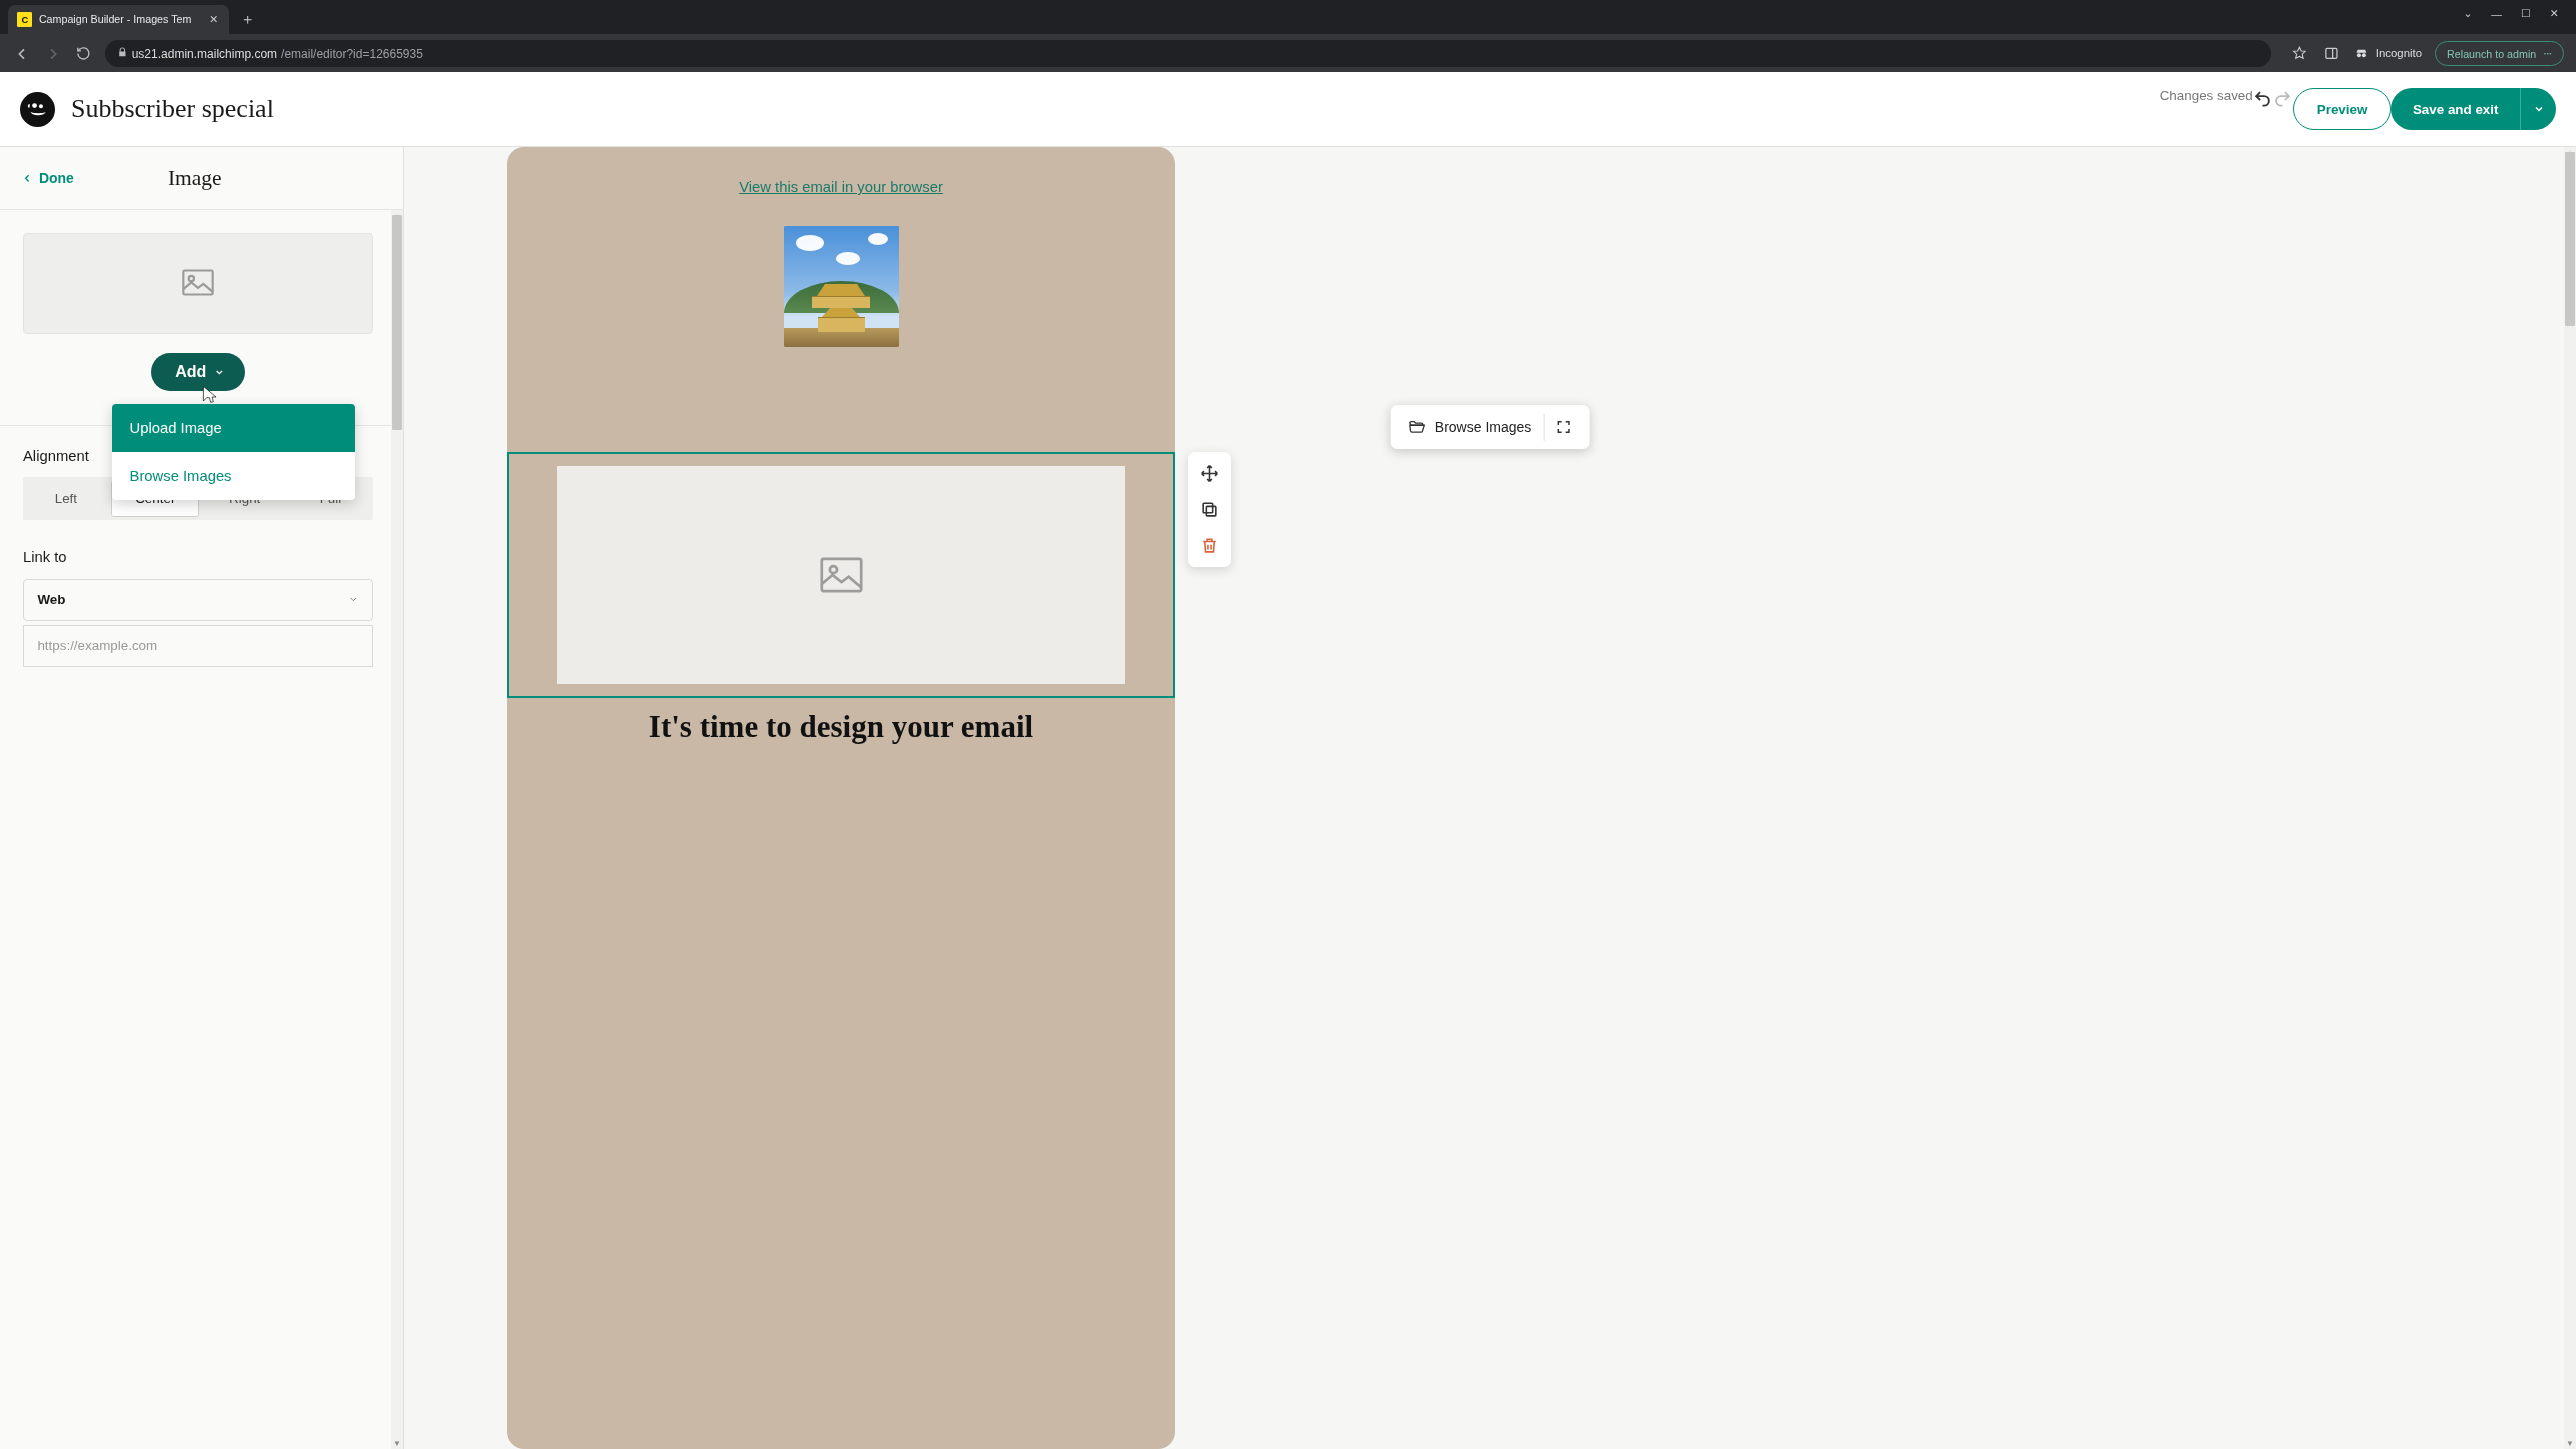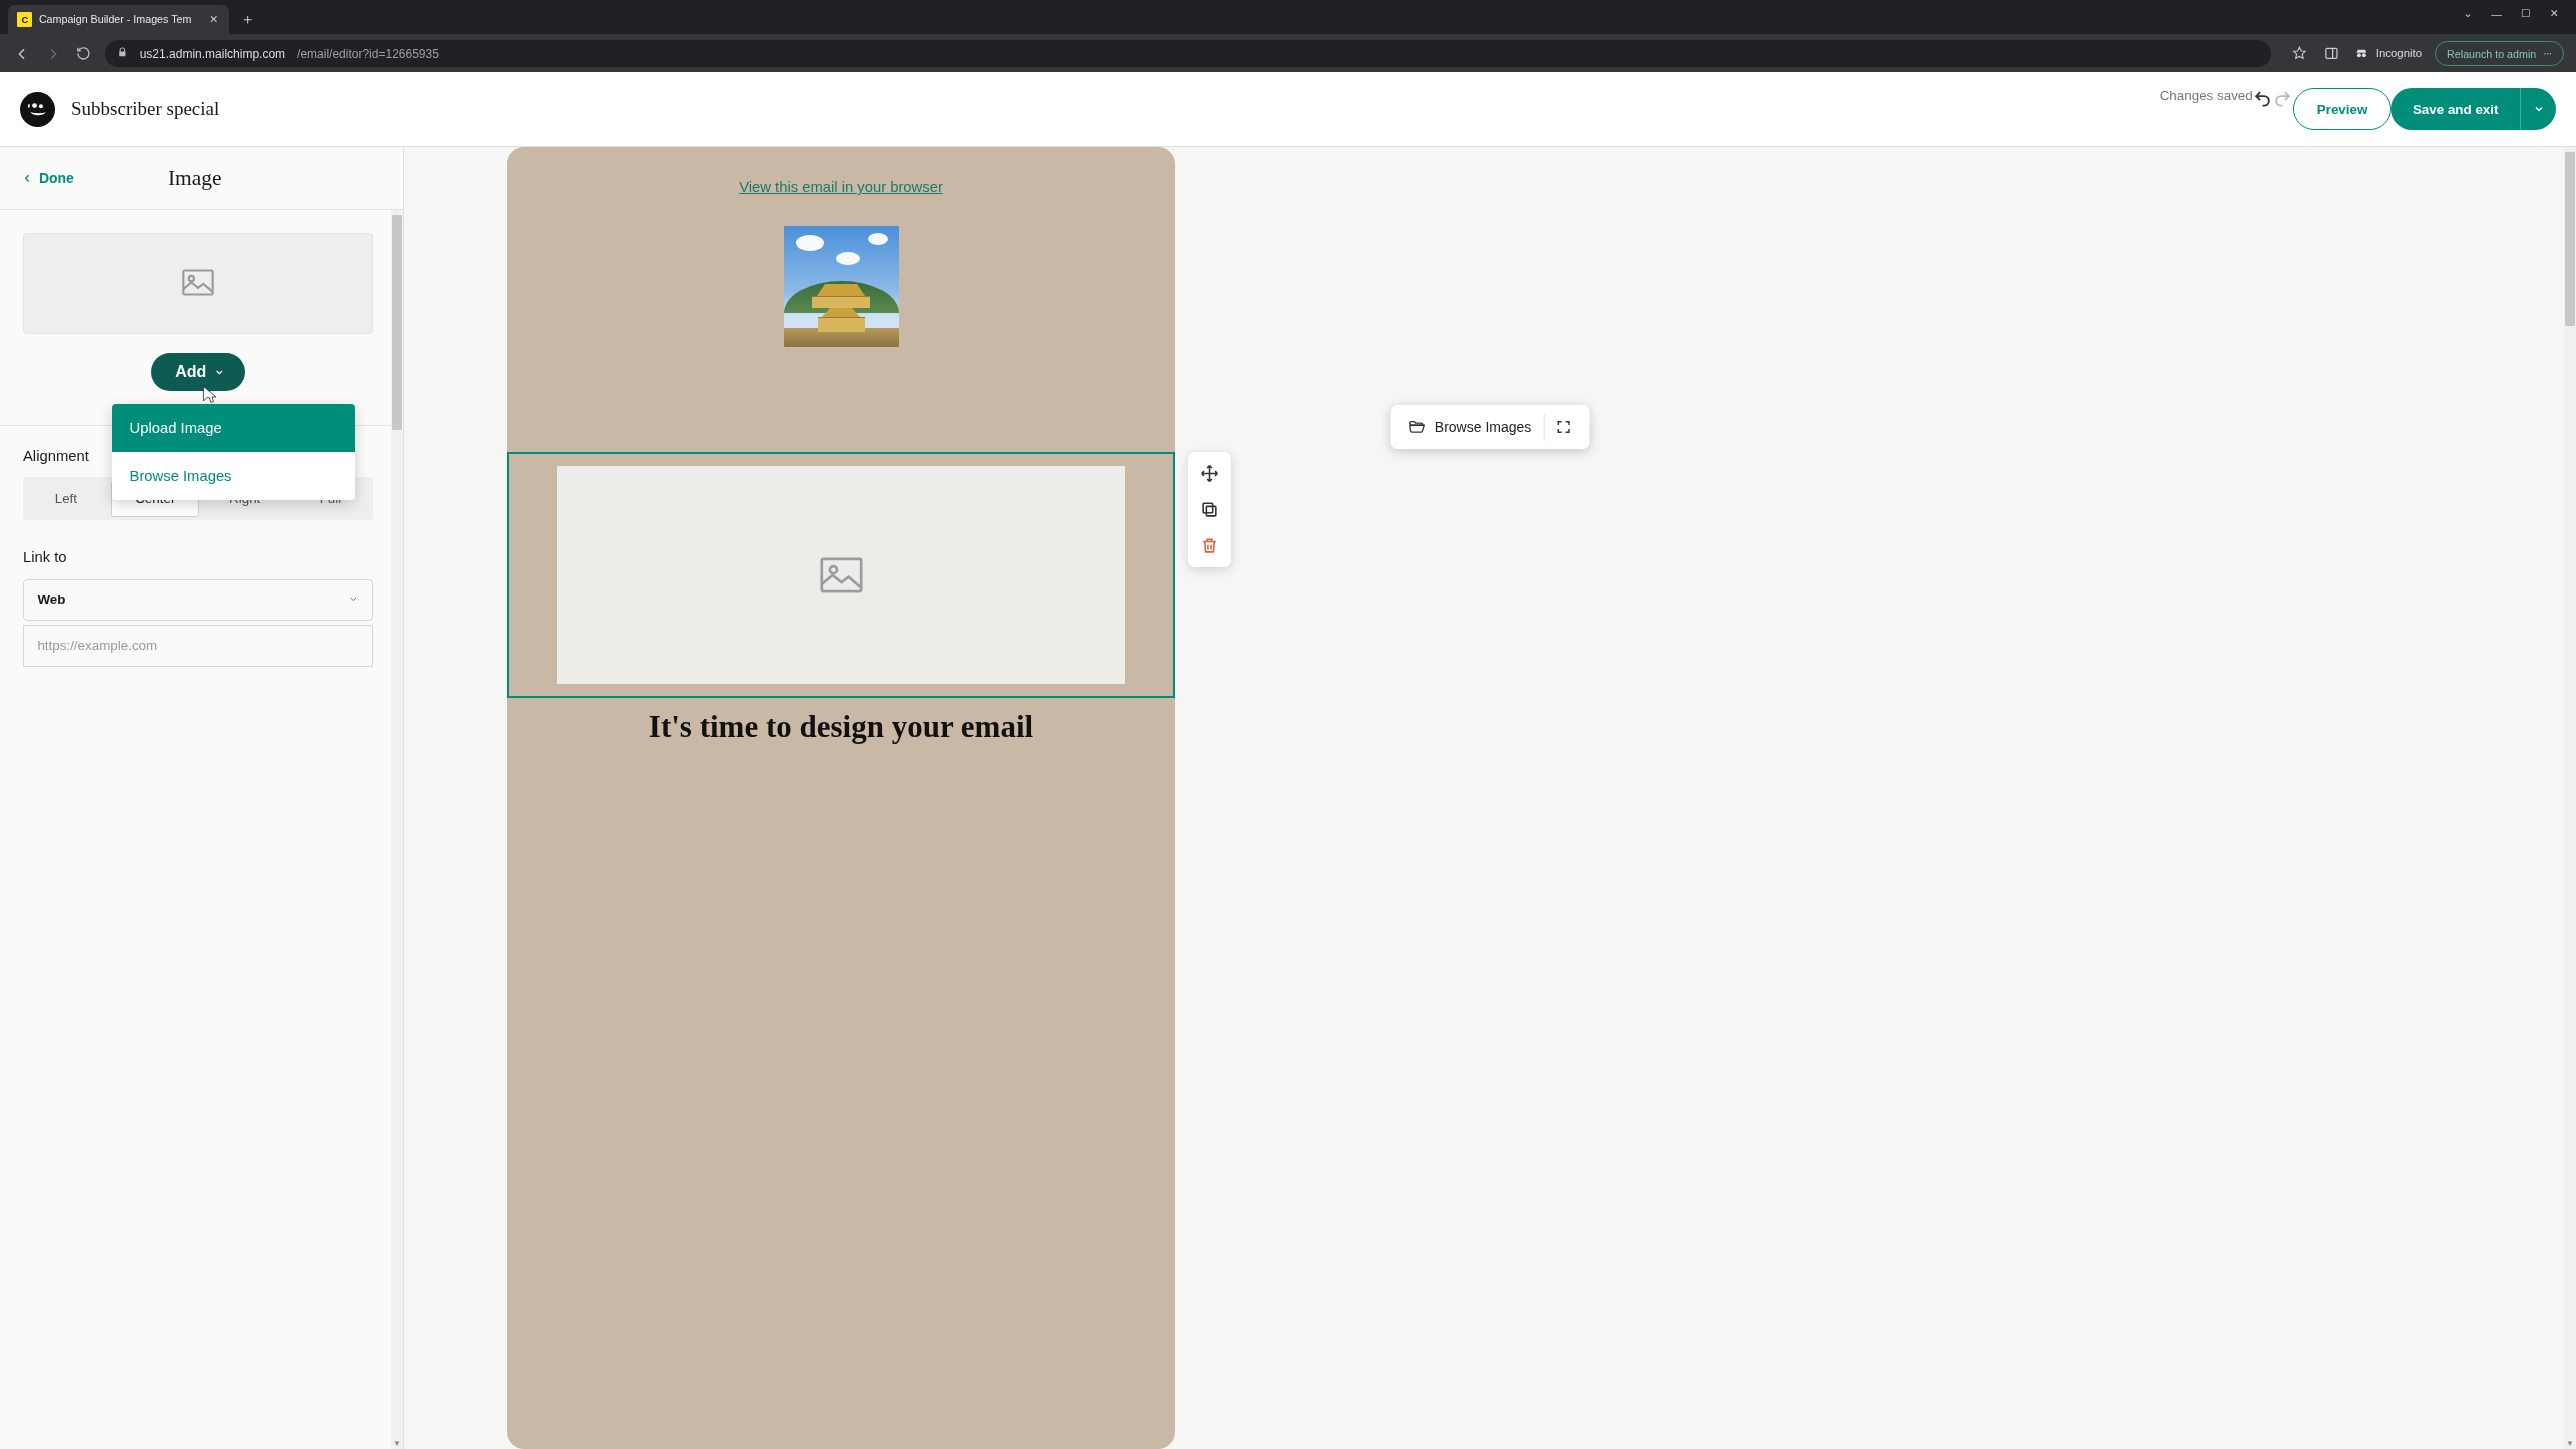--- a/index.html
+++ b/index.html
@@ -11,34 +11,34 @@
 .tab .favicon { width: 14.8px; height: 14.8px; background: #ffe01b; border-radius: 1.3px; display:flex; align-items:center; justify-content:center; font-weight:bold; color:#111; font-size:9.4px; }
 .tab .title { flex: 1; white-space: nowrap; overflow: hidden; text-overflow: ellipsis; }
 .tab .close { width: 12px; height: 12px; display:flex; align-items:center; justify-content:center; color:#ccc; cursor:pointer;}
 .new-tab { width: 24px; height: 24px; display:flex; align-items:center; justify-content:center; color:#ccc; margin-left:6.7px; margin-bottom:2.7px; cursor:pointer; font-size:14.8px;}
 .window-controls { position:absolute; right:0; top:0; height:27px; display:flex; align-items:center; gap:19px; padding:0 17.4px; color:#ccc;}
 .window-controls span { cursor:pointer; font-size:10.7px; }
 
 .addr-bar { height: 39px; background: #35363a; display:flex; align-items:center; padding: 0 12px; gap:12px; }
 .nav-btn { width:19px; height:19px; display:flex; align-items:center; justify-content:center; color:#bbb; cursor:pointer; }
 .nav-btn.disabled { color:#666; }
-.addr-field { flex:1; background:#202124; border-radius: 20px; height:27px; display:flex; align-items:center; padding:0 12px; gap:12px; color:#ddd; font-size:12px; }
+.addr-field { flex:1; background:#202124; border-radius: 20px; height:27px; display:flex; align-items:center; padding:0 12px; gap:4px; color:#ddd; font-size:12px; }
 .addr-field .lock { color:#bbb; }
 .addr-field .dim { color:#9aa0a6; }
 .addr-right { display:flex; align-items:center; gap:13.4px; margin-left:6.7px;}
 .addr-icon { width:19px; height:19px; display:flex; align-items:center; justify-content:center; color:#ccc; cursor:pointer;}
 .incognito-badge { display:flex; align-items:center; gap:6.7px; color:#ddd; font-size:11.4px;}
 .relaunch { border:0.7px solid #3a8e74; color:#84c7b1; padding:5.4px 10.7px; border-radius:14.8px; display:flex; align-items:center; gap:6.7px; font-size:10.7px; cursor:pointer;}
 
 
 .app { position:absolute; top:72px; left:0; right:0; bottom:0; background:#f6f6f4; }
 .app-header { height:75px; background:#fff; border-bottom:0.7px solid #e0e0de; display:flex; align-items:center; padding:0 20px; gap:16px;}
 .mc-logo { width:35px; height:35px; border-radius:50%; background:#111; display:flex; align-items:center; justify-content:center; }
 .mc-logo svg { width:25.5px; height:25.5px; }
-.campaign-title { font-family: Georgia, "Times New Roman", serif; font-size:19px; color:#1a1a1a; font-weight:500;}
+.campaign-title { font-family: Georgia, "Times New Roman", serif; font-size:26px; color:#1a1a1a; font-weight:500;}
 .header-right { margin-left:auto; display:flex; align-items:flex-start; }
 .saved-text { color:#777; font-size:13.4px; }
 .header-icon { width:20px; height:20px; display:flex; align-items:center; justify-content:center; color:#333; cursor:pointer;}
 .header-icon.disabled { color:#bbb; }
 .preview-btn { border:1.3px solid #008e7a; color:#008e7a; background:#fff; padding:0 23px; height:42px; border-radius:21.5px; font-size:13.4px; font-weight:600; cursor:pointer;}
 .save-group { display:flex; }
 .save-btn { background:#008e7a; color:#fff; padding:0 21.5px; height:42px; border-radius:21.5px 0 0 21.5px; font-size:13.4px; font-weight:600; cursor:pointer; display:flex; align-items:center;}
 .save-chevron { background:#008e7a; color:#fff; width:36px; height:42px; border-radius:0 21.5px 21.5px 0; border-left:0.7px solid rgba(255,255,255,0.25); display:flex; align-items:center; justify-content:center; cursor:pointer;}
 
 .workspace { position:absolute; top:75px; left:0; right:0; bottom:0; display:flex; }

